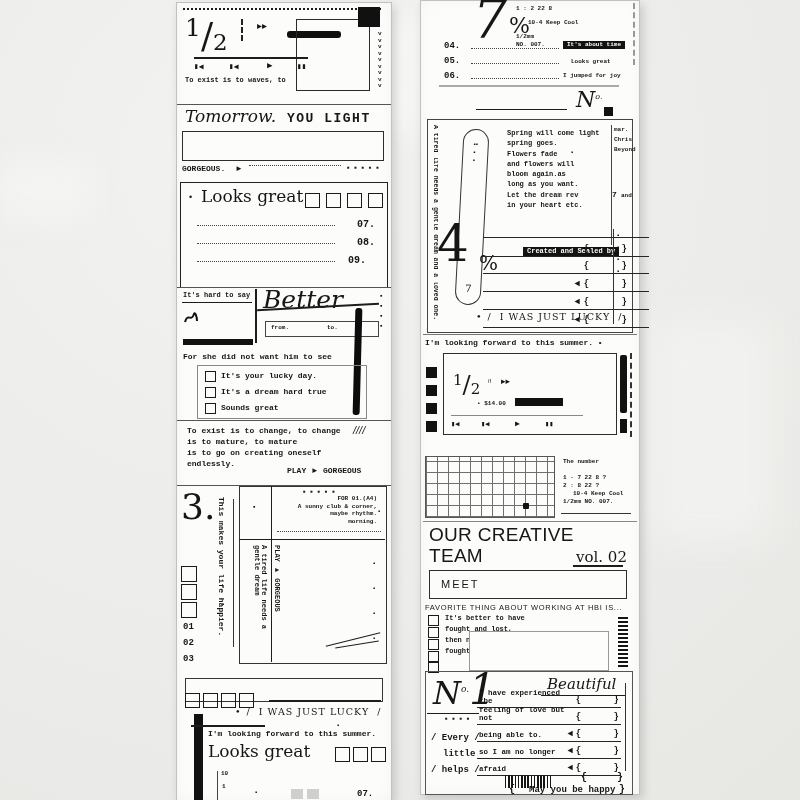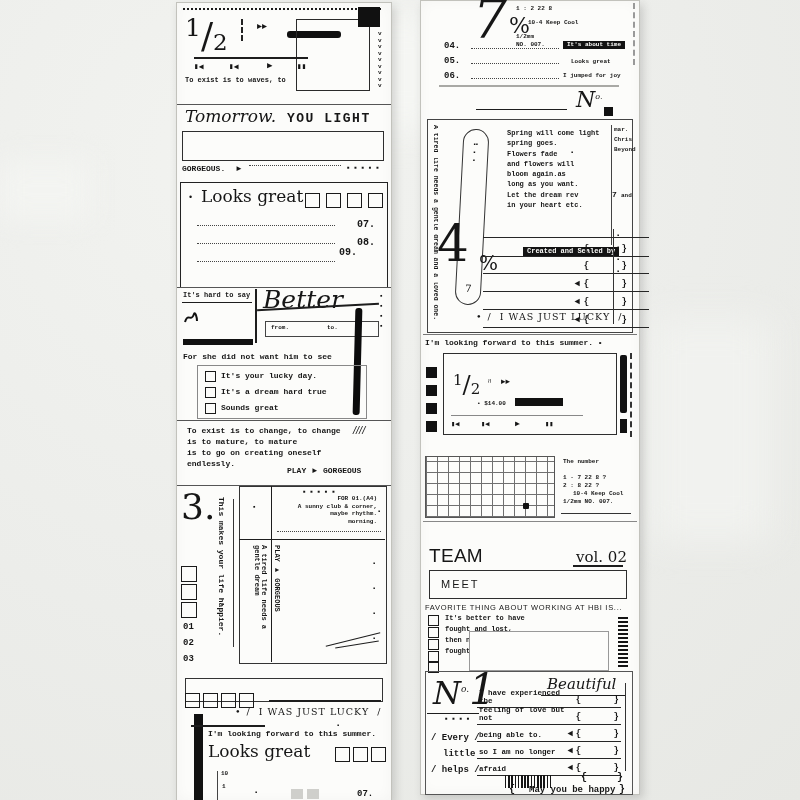--- a/index.html
+++ b/index.html
@@ -76,21 +76,21 @@
   <div class="a sr b" style="left:24px;top:185px;font-size:17px">Looks great</div>
   <div class="cb" style="left:128px;top:190px;width:13px;height:13px"></div>
   <div class="cb" style="left:149px;top:190px;width:13px;height:13px"></div>
   <div class="cb" style="left:170px;top:190px;width:13px;height:13px"></div>
   <div class="cb" style="left:191px;top:190px;width:13px;height:13px"></div>
   <div class="ld1" style="left:20px;top:222px;width:138px"></div>
   <div class="a m t10" style="left:162px;top:217px;width:36px;text-align:right">07.</div>
   <div class="ld1" style="left:20px;top:240px;width:138px"></div>
   <div class="a m t10" style="left:162px;top:235px;width:36px;text-align:right">08.</div>
   <div class="ld1" style="left:20px;top:258px;width:138px"></div>
-  <div class="a m t10" style="left:162px;top:245px;width:36px;text-align:left">09.</div>
+  <div class="a m t10" style="left:162px;top:253px;width:36px;text-align:center">09.</div>
 
   <div class="ln" style="left:0;top:284px;width:214px;height:1px;background:#555"></div>
   <div class="a m t7" style="left:6px;top:289px">It's hard to say</div>
   <div class="ln" style="left:5px;top:299px;width:70px;height:1px"></div>
   <div class="ln" style="left:78px;top:286px;width:1.5px;height:54px"></div>
   <div class="a sc b" style="left:86px;top:284px;font-size:25px">Better</div>
   <div class="ln" style="left:80px;top:303px;width:122px;height:1.5px;transform:rotate(-3deg)"></div>
   <div class="a pl t7" style="left:203px;top:288px;line-height:10px">▪
 ▪
 ▪
@@ -285,20 +285,21 @@
   <div class="a grid" style="left:4px;top:455px;width:128px;height:60px"></div>
   <div class="fs" style="left:102px;top:502px;width:6px;height:6px;border-radius:1px"></div>
   <div class="a m t6" style="left:142px;top:458px">The number</div>
   <div class="a m t6" style="left:142px;top:474px">1 - 7 22 8 ?</div>
   <div class="a m t6" style="left:142px;top:482px">2 : 8 22 ?</div>
   <div class="a m t6" style="left:152px;top:490px">10-4 Keep Cool</div>
   <div class="a m t6" style="left:142px;top:498px">1/2mm  NO. 007.</div>
   <div class="ln" style="left:140px;top:512px;width:70px;height:1px;background:#333"></div>
 
   <div class="ln" style="left:2px;top:520px;width:214px;height:1px;background:#888"></div>
+  <div class="a sans b" style="left:8px;top:524px;font-size:19px;letter-spacing:.3px">OUR CREATIVE</div>
   <div class="a sans b" style="left:8px;top:545px;font-size:19px;letter-spacing:.3px">TEAM</div>
   <div class="a sr b" style="left:155px;top:549px;font-size:15px">vol. 02</div>
   <div class="ln" style="left:152px;top:564px;width:50px;height:1.5px"></div>
   <div class="a" style="left:8px;top:569px;width:196px;height:27px;border:1.5px solid #2e2e2e"></div>
   <div class="a sans b" style="left:20px;top:578px;font-size:11px;letter-spacing:2px">MEET</div>
 
   <div class="a sans b" style="left:4px;top:603px;font-size:7.5px;letter-spacing:.7px">FAVORITE THING ABOUT WORKING AT HBI IS...</div>
   <div class="cb" style="left:7px;top:614px;width:9px;height:9px"></div>
   <div class="cb" style="left:7px;top:626px;width:9px;height:9px"></div>
   <div class="cb" style="left:7px;top:638px;width:9px;height:9px"></div>

